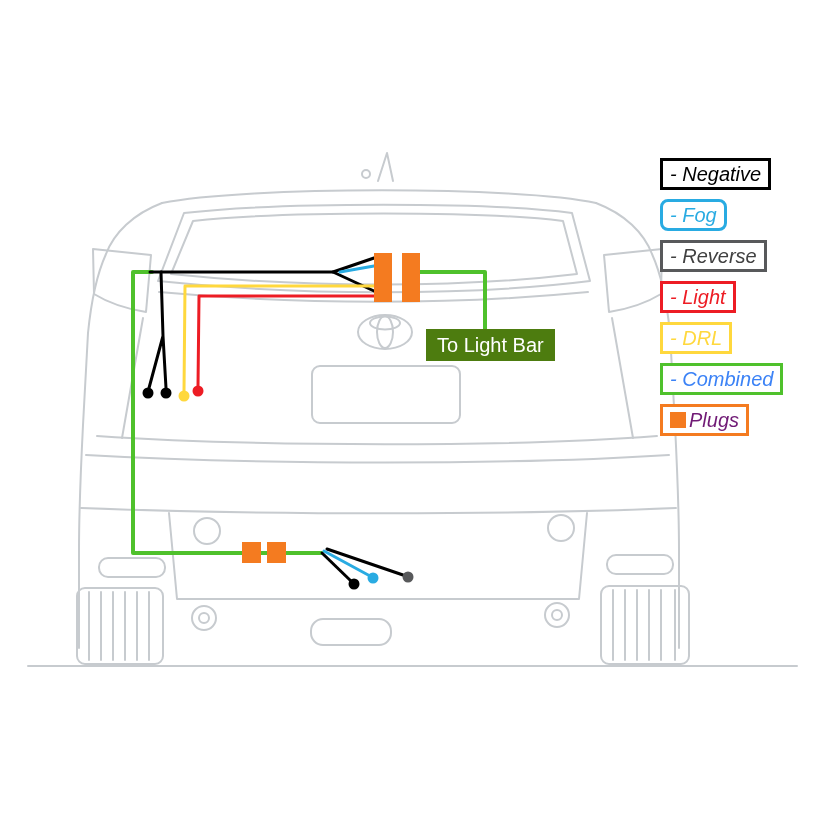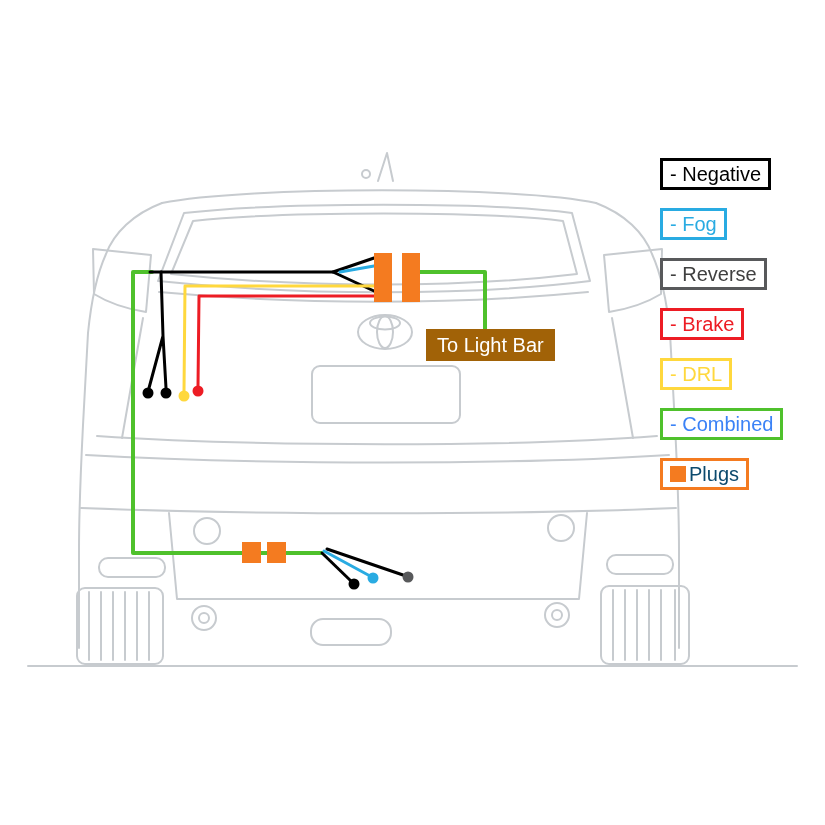--- a/index.html
+++ b/index.html
@@ -30,21 +30,22 @@
     font-size: 20px;
     white-space: nowrap;
   }
   .legend {
     position: absolute;
     left: 660px;
     top: 158px;
     display: flex;
     flex-direction: column;
     align-items: flex-start;
-    gap: 18px;
+    gap: 9px;
+    font-style: italic;
   }
   .legend-item {
     border: 3px solid #000;
     background: #ffffff;
     padding: 1px 7px;
     font-size: 20px;
     line-height: 24px;
     white-space: nowrap;
     display: flex;
     align-items: center;
@@ -155,40 +156,40 @@
     </g>
 
     <g stroke="none">
       <rect x="374" y="253" width="18" height="49" style="fill: rgb(244, 123, 32);"></rect>
       <rect x="402" y="253" width="18" height="49" style="fill: rgb(244, 123, 32);"></rect>
       <rect x="242" y="542" width="19" height="21" style="fill: rgb(244, 123, 32);"></rect>
       <rect x="267" y="542" width="19" height="21" style="fill: rgb(244, 123, 32);"></rect>
     </g>
   </svg>
 
-  <div class="lightbar-label" style="background-color: #a16207; color: rgb(255, 255, 255);">To Light Bar</div>
+  <div class="lightbar-label" style="background-color: #4d7c0f; color: rgb(255, 255, 255);">To Light Bar</div>
 
   <div class="legend">
     <div class="legend-item" style="border-color: rgb(0, 0, 0); color: rgb(0, 0, 0);">
       <span>- Negative</span>
     </div>
-    <div class="legend-item" style="border-color: rgb(41, 171, 226); color: rgb(41, 171, 226);">
+    <div class="legend-item" style="border-color: rgb(41, 171, 226); color: rgb(41, 171, 226); border-radius: 8px;">
       <span>- Fog</span>
     </div>
     <div class="legend-item" style="border-color: rgb(88, 89, 91); color: #404040;">
       <span>- Reverse</span>
     </div>
     <div class="legend-item" style="border-color: rgb(237, 28, 36); color: rgb(237, 28, 36);">
-      <span>- Brake</span>
+      <span>- Light</span>
     </div>
     <div class="legend-item" style="border-color: rgb(255, 216, 61); color: rgb(255, 216, 61);">
       <span>- DRL</span>
     </div>
     <div class="legend-item" style="border-color: rgb(79, 193, 44); color: #3b82f6;">
       <span>- Combined</span>
     </div>
-    <div class="legend-item" style="border-color: rgb(244, 123, 32); color: #0c4a6e;">
+    <div class="legend-item" style="border-color: rgb(244, 123, 32); color: #701a75;">
       <span class="legend-swatch" style="background-color: rgb(244, 123, 32);"></span>
       <span>Plugs</span>
     </div>
   </div>
 
 </div>
 
 </body></html>

